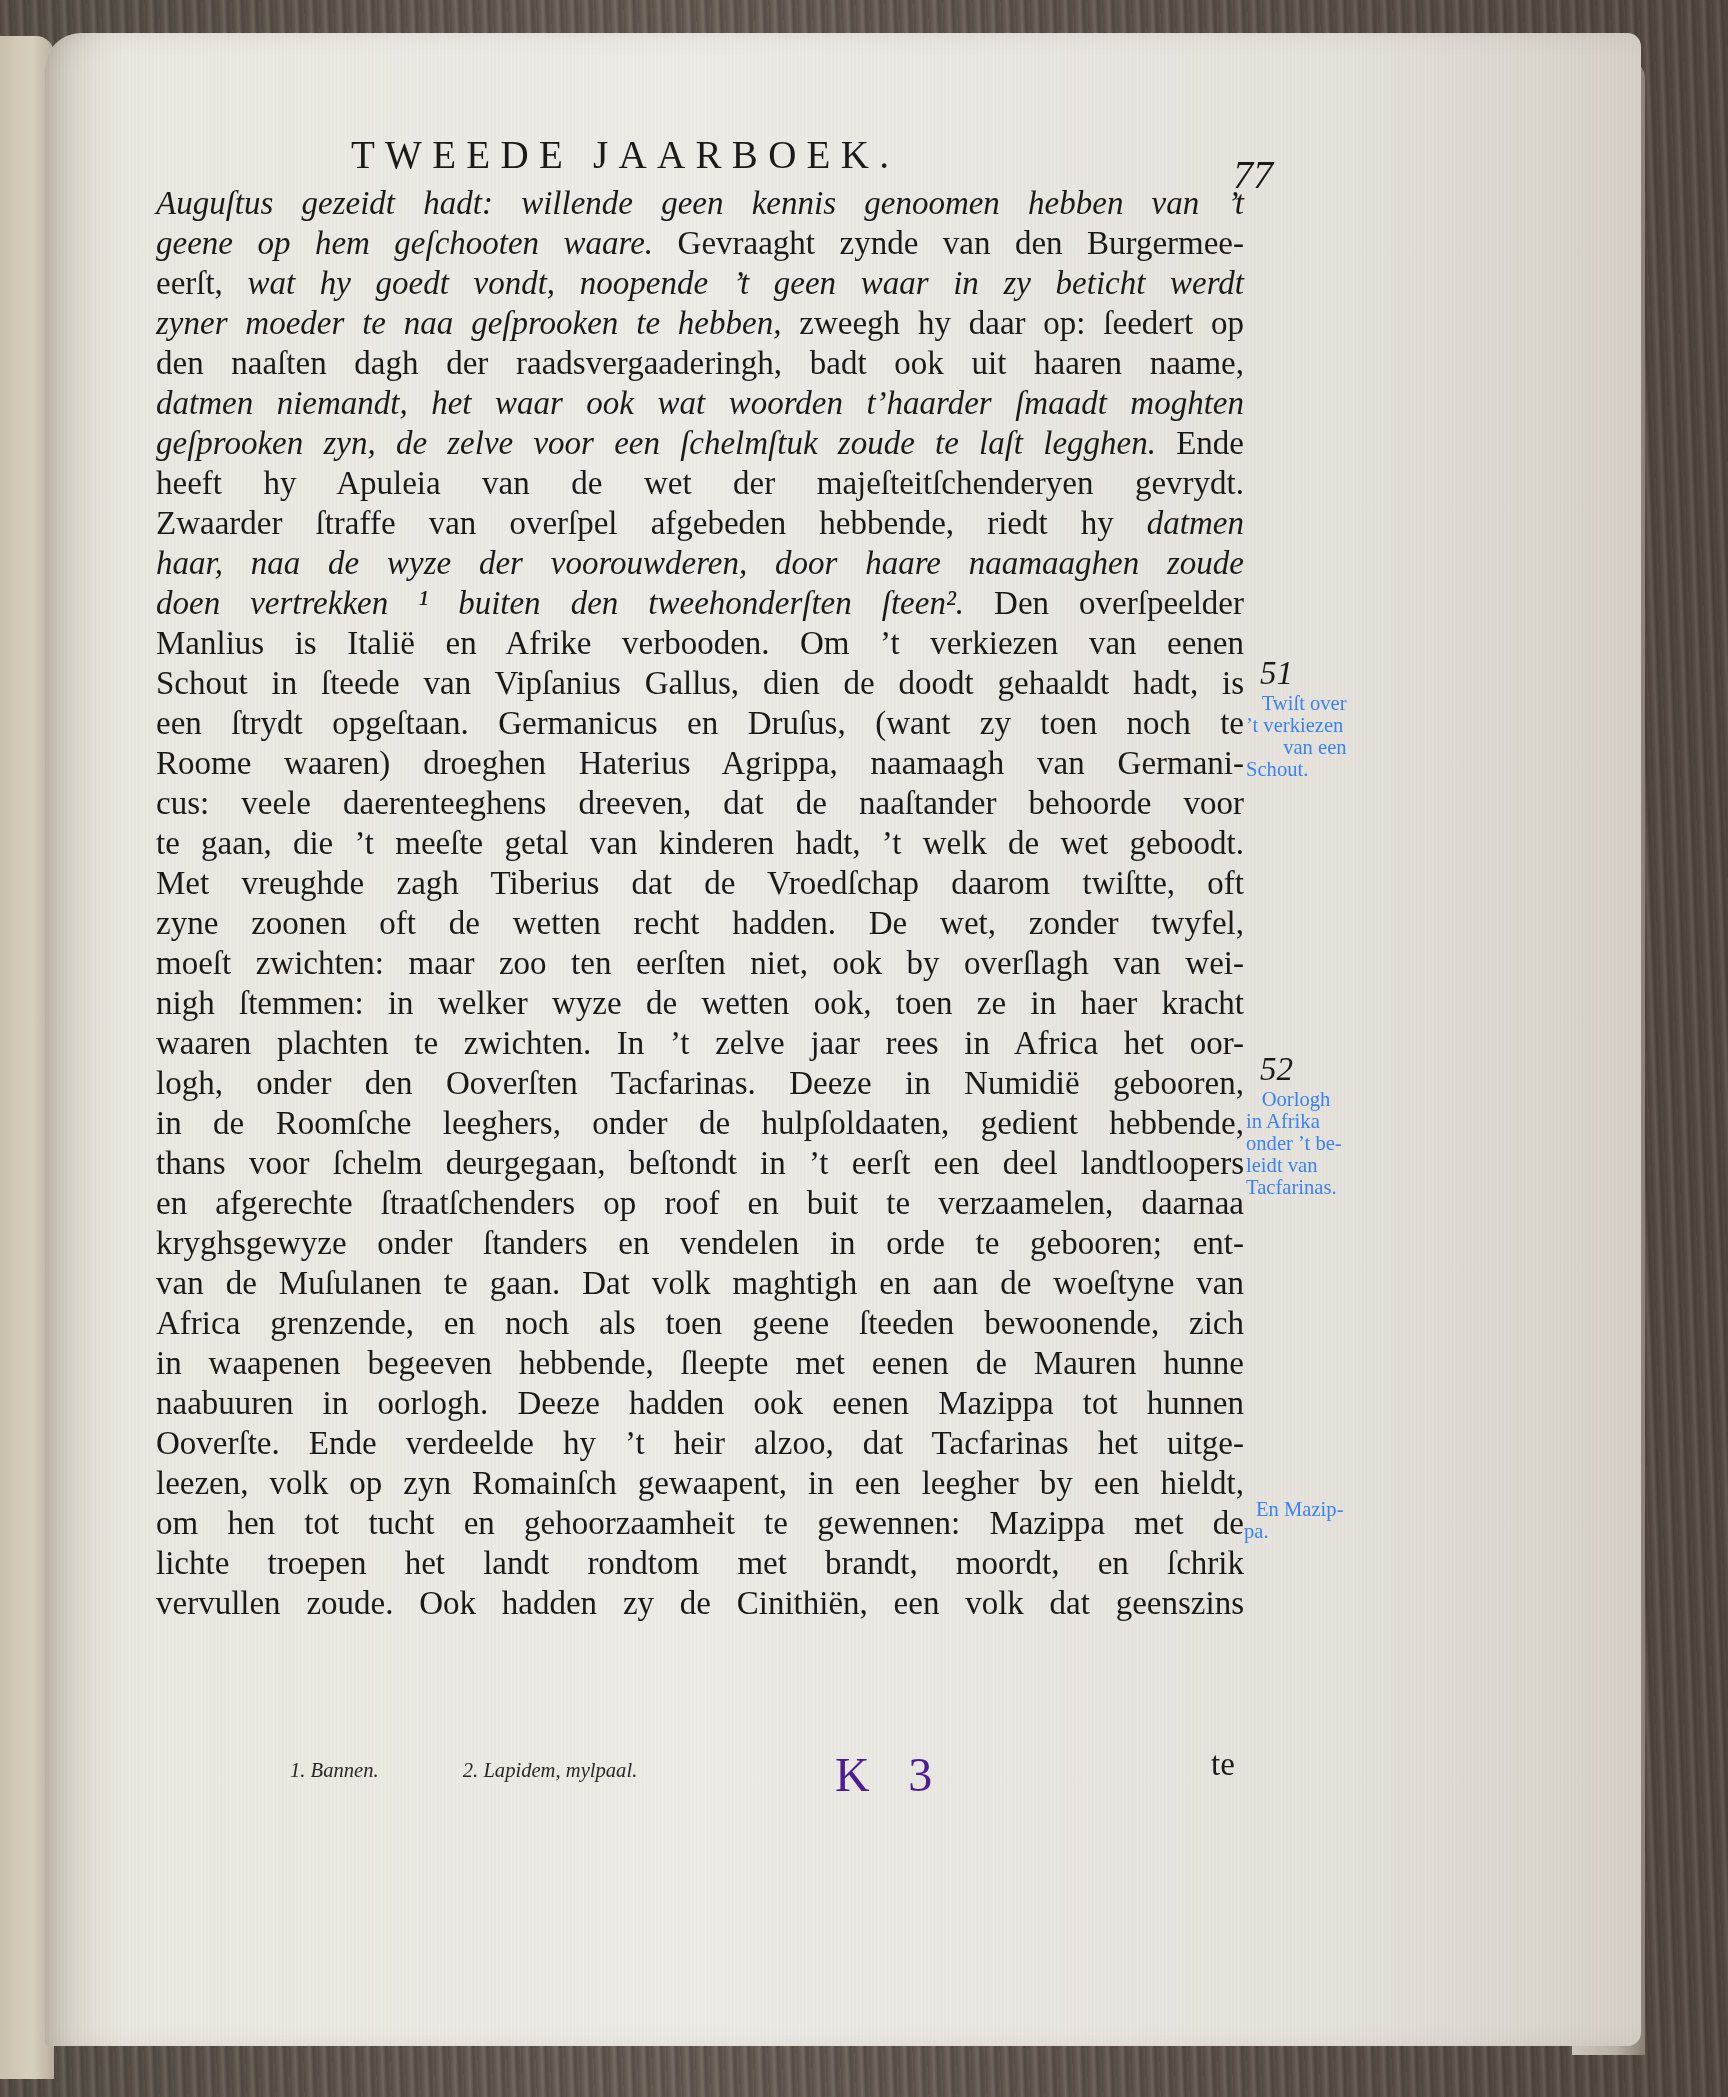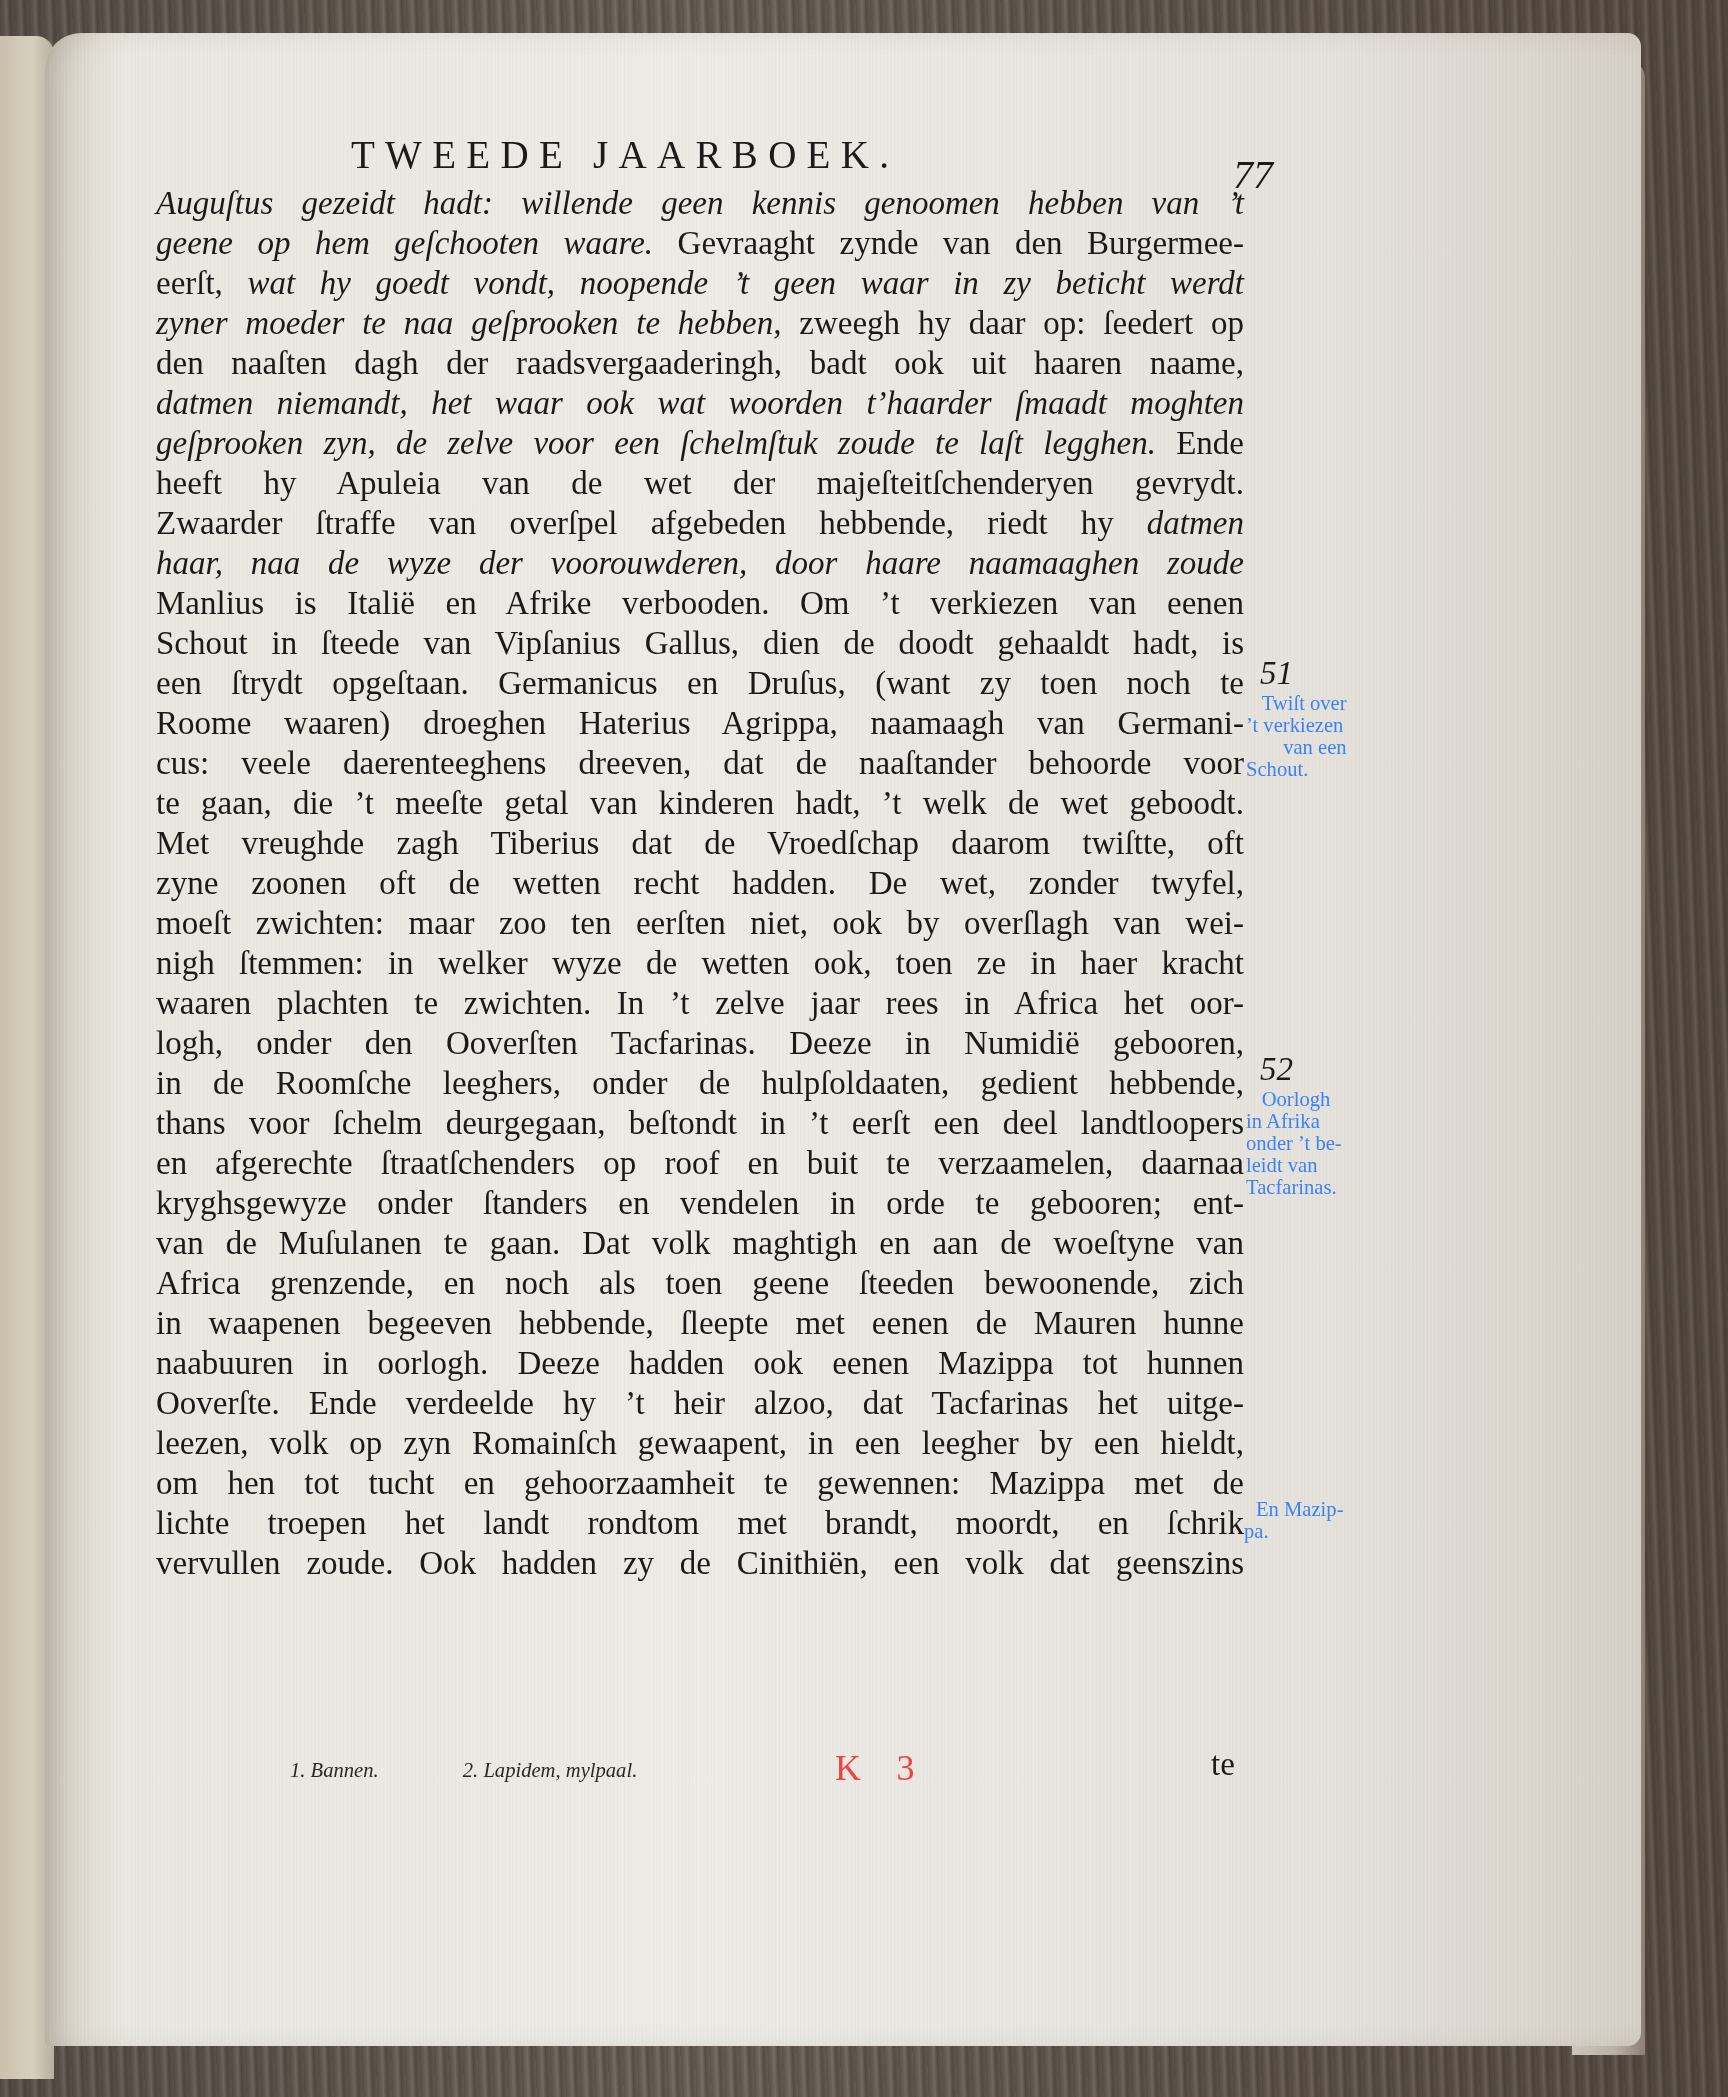--- a/index.html
+++ b/index.html
@@ -43,21 +43,21 @@
   .line span { }
   .it { font-style:italic; }
   .margin-note {
     position:absolute; color:#3b82f6; font-size:20.6px; line-height:22px; white-space:nowrap;
   }
   .section-num { position:absolute; color:#1d1b1a; font-size:33px; font-style:italic; }
   .footnotes {
     position:absolute; left:290px; top:1759px; font-size:20.6px; font-style:italic; color:#2a2725; white-space:nowrap;
   }
   .footnotes span { margin-right:79px; }
-  .signature { position:absolute; left:835px; top:1747px; font-size:36px; color:#ef4444; letter-spacing:13.3px; }
+  .signature { position:absolute; left:835px; top:1747px; font-size:48px; color:#4c1d95; letter-spacing:13.3px; }
   .catchword { position:absolute; left:1211px; top:1746px; font-size:33px; color:#1d1b1a; }
 </style>
 </head>
 <body>
 
 <div class="left-page"></div>
 <div class="page-stack"></div>
 
 <div class="page">
 </div>
@@ -69,20 +69,21 @@
     <div class="line"><span class="it">Auguſtus gezeidt hadt: willende geen kennis genoomen hebben van ’t</span></div>
     <div class="line"><span class="it">geene op hem geſchooten waare.</span><span> Gevraaght zynde van den Burgermee-</span></div>
     <div class="line"><span>eerſt, </span><span class="it">wat hy goedt vondt, noopende ’t geen waar in zy beticht werdt</span></div>
     <div class="line"><span class="it">zyner moeder te naa geſprooken te hebben,</span><span> zweegh hy daar op: ſeedert op</span></div>
     <div class="line"><span>den naaſten dagh der raadsvergaaderingh, badt ook uit haaren naame,</span></div>
     <div class="line"><span class="it">datmen niemandt, het waar ook wat woorden t’haarder ſmaadt moghten</span></div>
     <div class="line"><span class="it">geſprooken zyn, de zelve voor een ſchelmſtuk zoude te laſt legghen.</span><span> Ende</span></div>
     <div class="line"><span>heeft hy Apuleia van de wet der majeſteitſchenderyen gevrydt.</span></div>
     <div class="line"><span>Zwaarder ſtraffe van overſpel afgebeden hebbende, riedt hy </span><span class="it">datmen</span></div>
     <div class="line"><span class="it">haar, naa de wyze der voorouwderen, door haare naamaaghen zoude</span></div>
+    <div class="line"><span class="it">doen vertrekken ¹ buiten den tweehonderſten ſteen².</span><span> Den overſpeelder</span></div>
     <div class="line"><span>Manlius is Italië en Afrike verbooden. Om ’t verkiezen van eenen</span></div>
     <div class="line"><span>Schout in ſteede van Vipſanius Gallus, dien de doodt gehaaldt hadt, is</span></div>
     <div class="line"><span>een ſtrydt opgeſtaan. Germanicus en Druſus, (want zy toen noch te</span></div>
     <div class="line"><span>Roome waaren) droeghen Haterius Agrippa, naamaagh van Germani-</span></div>
     <div class="line"><span>cus: veele daerenteeghens dreeven, dat de naaſtander behoorde voor</span></div>
     <div class="line"><span>te gaan, die ’t meeſte getal van kinderen hadt, ’t welk de wet geboodt.</span></div>
     <div class="line"><span>Met vreughde zagh Tiberius dat de Vroedſchap daarom twiſtte, oft</span></div>
     <div class="line"><span>zyne zoonen oft de wetten recht hadden. De wet, zonder twyfel,</span></div>
     <div class="line"><span>moeſt zwichten: maar zoo ten eerſten niet, ook by overſlagh van wei-</span></div>
     <div class="line"><span>nigh ſtemmen: in welker wyze de wetten ook, toen ze in haer kracht</span></div>

